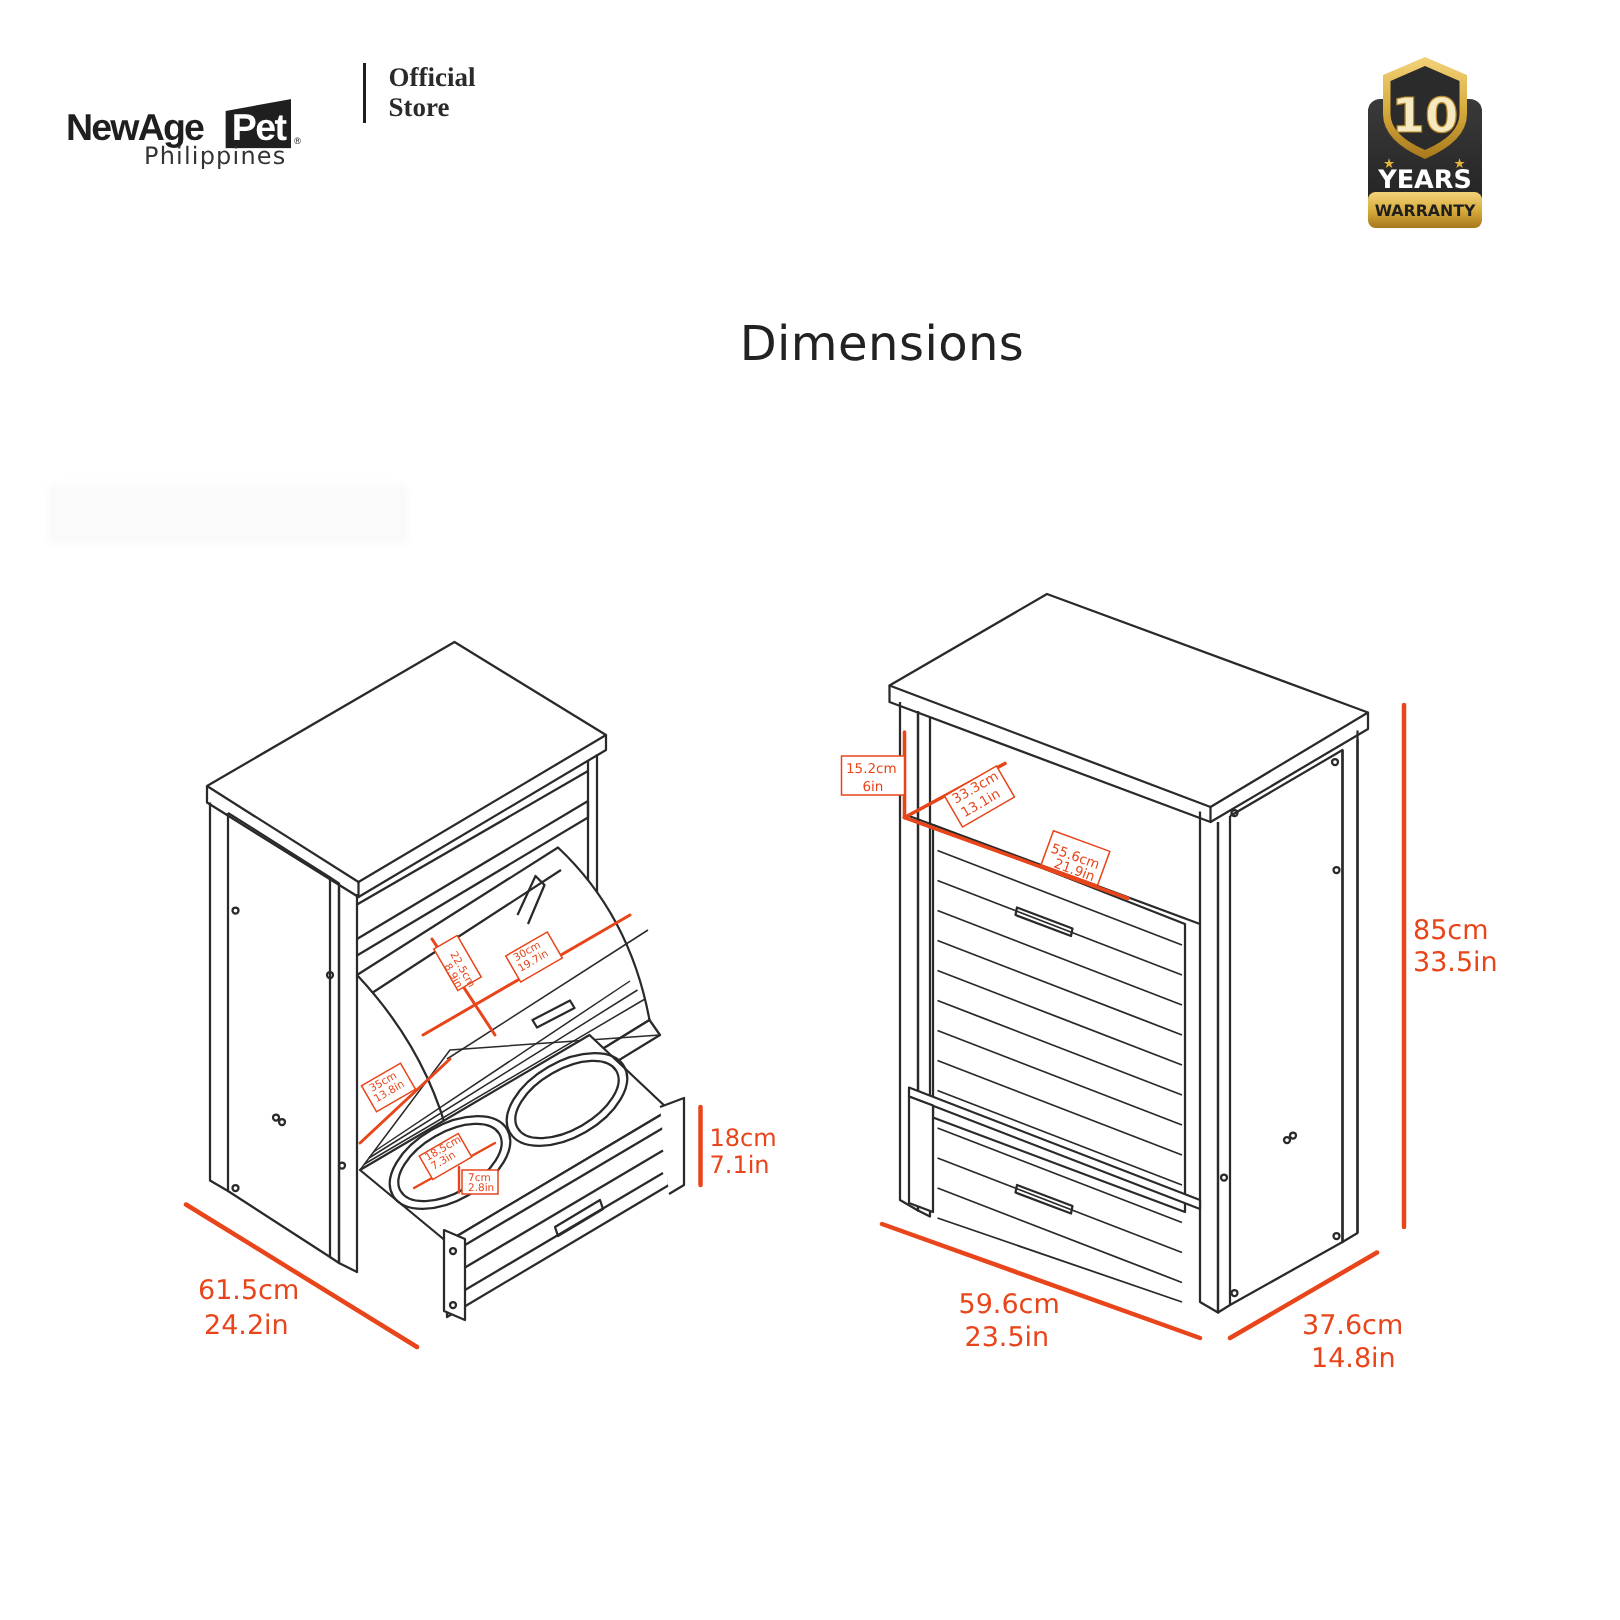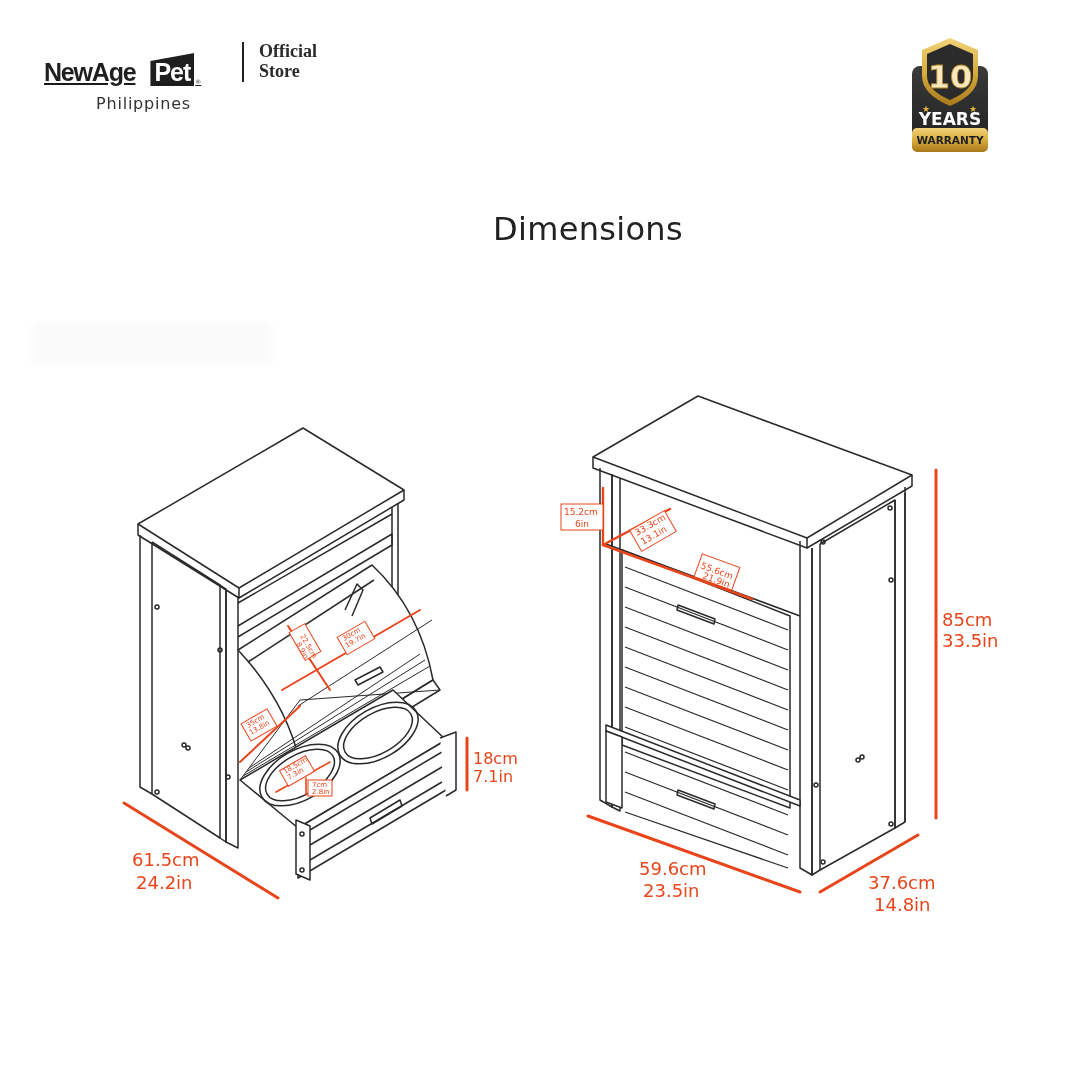--- a/index.html
+++ b/index.html
@@ -1,19 +1,19 @@
 <!DOCTYPE html>
 <html><head>
 <meta charset="utf-8">
 <style>
   html, body { margin: 0; padding: 0; background: #ffffff; }
   body { width: 1080px; height: 1080px; position: relative; overflow: hidden;
          font-family: "DejaVu Sans", sans-serif; color: #1a1a1a; }
   .logo { position: absolute; left: 44px; top: 40px; height: 70px; }
-  .logo-main { position: absolute; left: 0; top: 13px; display: flex; align-items: flex-end; text-decoration: underline; }
+  .logo-main { position: absolute; left: 0; top: 26px; display: flex; align-items: flex-end; }
   .logo-newage { font-family: "Liberation Sans", sans-serif; font-size: 25px; font-weight: bold;
                  letter-spacing: -1.2px; color: #1f1f1f; line-height: 28px; }
   .logo-pet-box { position: relative; margin-left: 15px; background: #1f1f1f; color: #fff;
                   font-family: "Liberation Sans", sans-serif; font-size: 25px; font-weight: bold;
                   letter-spacing: -1px; padding: 6px 4px 1px 4px; line-height: 26px;
                   clip-path: polygon(0 24%, 100% 0, 100% 100%, 0 100%); }
   .logo-reg { font-size: 6px; margin-left: 1px; line-height: 8px; color: #333; }
   .logo-divider { position: absolute; left: 198px; top: 2px; width: 2px; height: 40px; background: #1f1f1f; }
   .logo-store { position: absolute; left: 215px; top: 1px; font-family: Liberation Serif, serif;
                 font-size: 18px; font-weight: bold; line-height: 20px; color: #2a2a2a; }

